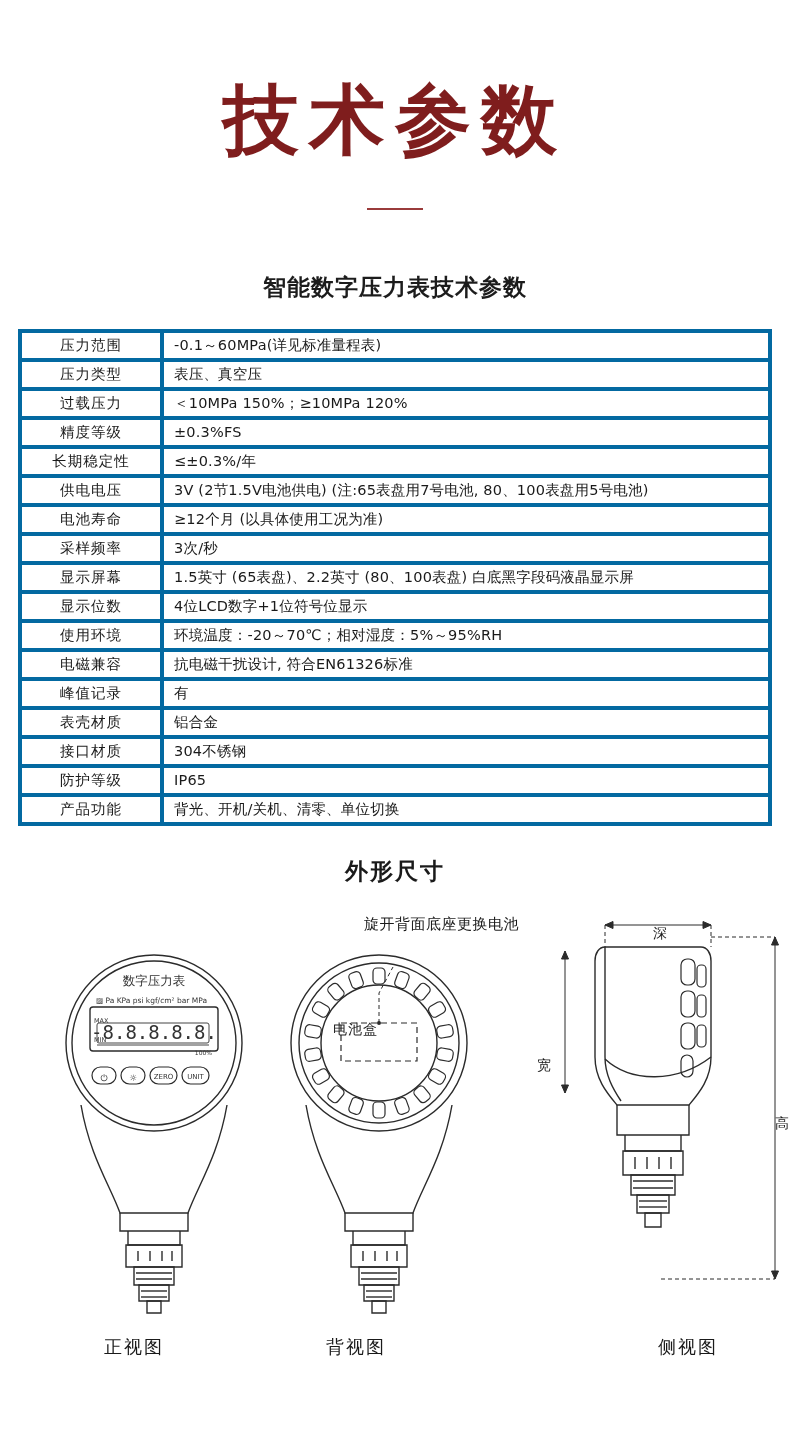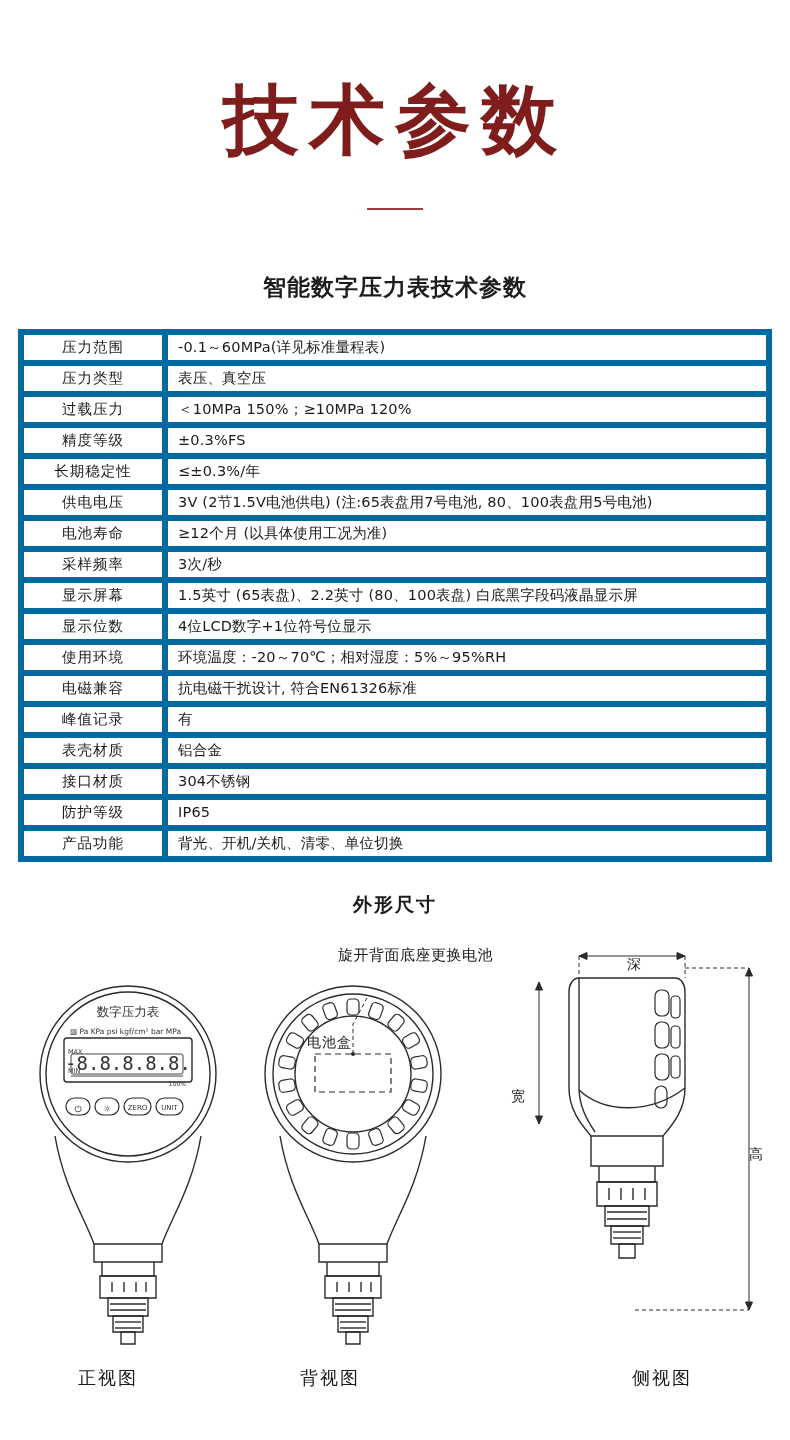--- a/index.html
+++ b/index.html
@@ -46,51 +46,52 @@
   .spec-table-wrap {
     margin: 26px 18px 0 18px;
   }
   table.spec {
     width: 754px;
     border-collapse: collapse;
     table-layout: fixed;
     font-size: 14.5px;
   }
   table.spec td {
-    border: 6px solid #0369a1;
+    border: 4px solid #0369a1;
     height: 25px;
     padding: 0 6px;
     vertical-align: middle;
     line-height: 1.15;
   }
   table.spec td.k {
     width: 126px;
     text-align: center;
     letter-spacing: 1px;
     white-space: nowrap;
   }
   table.spec td.v {
     padding-left: 10px;
     letter-spacing: 0.2px;
   }
 
   
   .dim-heading {
     text-align: center;
-    font-size: 19px;
+    font-size: 23px;
     font-weight: bold;
     margin-top: 30px;
     letter-spacing: 2px;
   }
 
   .diagram-area {
     position: relative;
     width: 724px;
     height: 470px;
     margin-top: 10px;
+    margin-left: 26px;
   }
 
   .note-battery {
     position: absolute;
     left: 338px;
     top: 18px;
     font-size: 15px;
     letter-spacing: 0.5px;
   }
 
@@ -107,21 +108,21 @@
     position: absolute;
     font-size: 14px;
   }
   .lbl-depth { left: 627px; top: 28px; }
   .lbl-width { left: 511px; top: 160px; }
   .lbl-height{ left: 749px; top: 218px; }
 
   .battery-box-text {
     position: absolute;
     left: 307px;
-    top: 106px;
+    top: 124px;
     font-size: 14px;
     letter-spacing: 1px;
     text-align: center;
   }
 
   svg { display: block; }
 </style>
 </head>
 <body>
 

